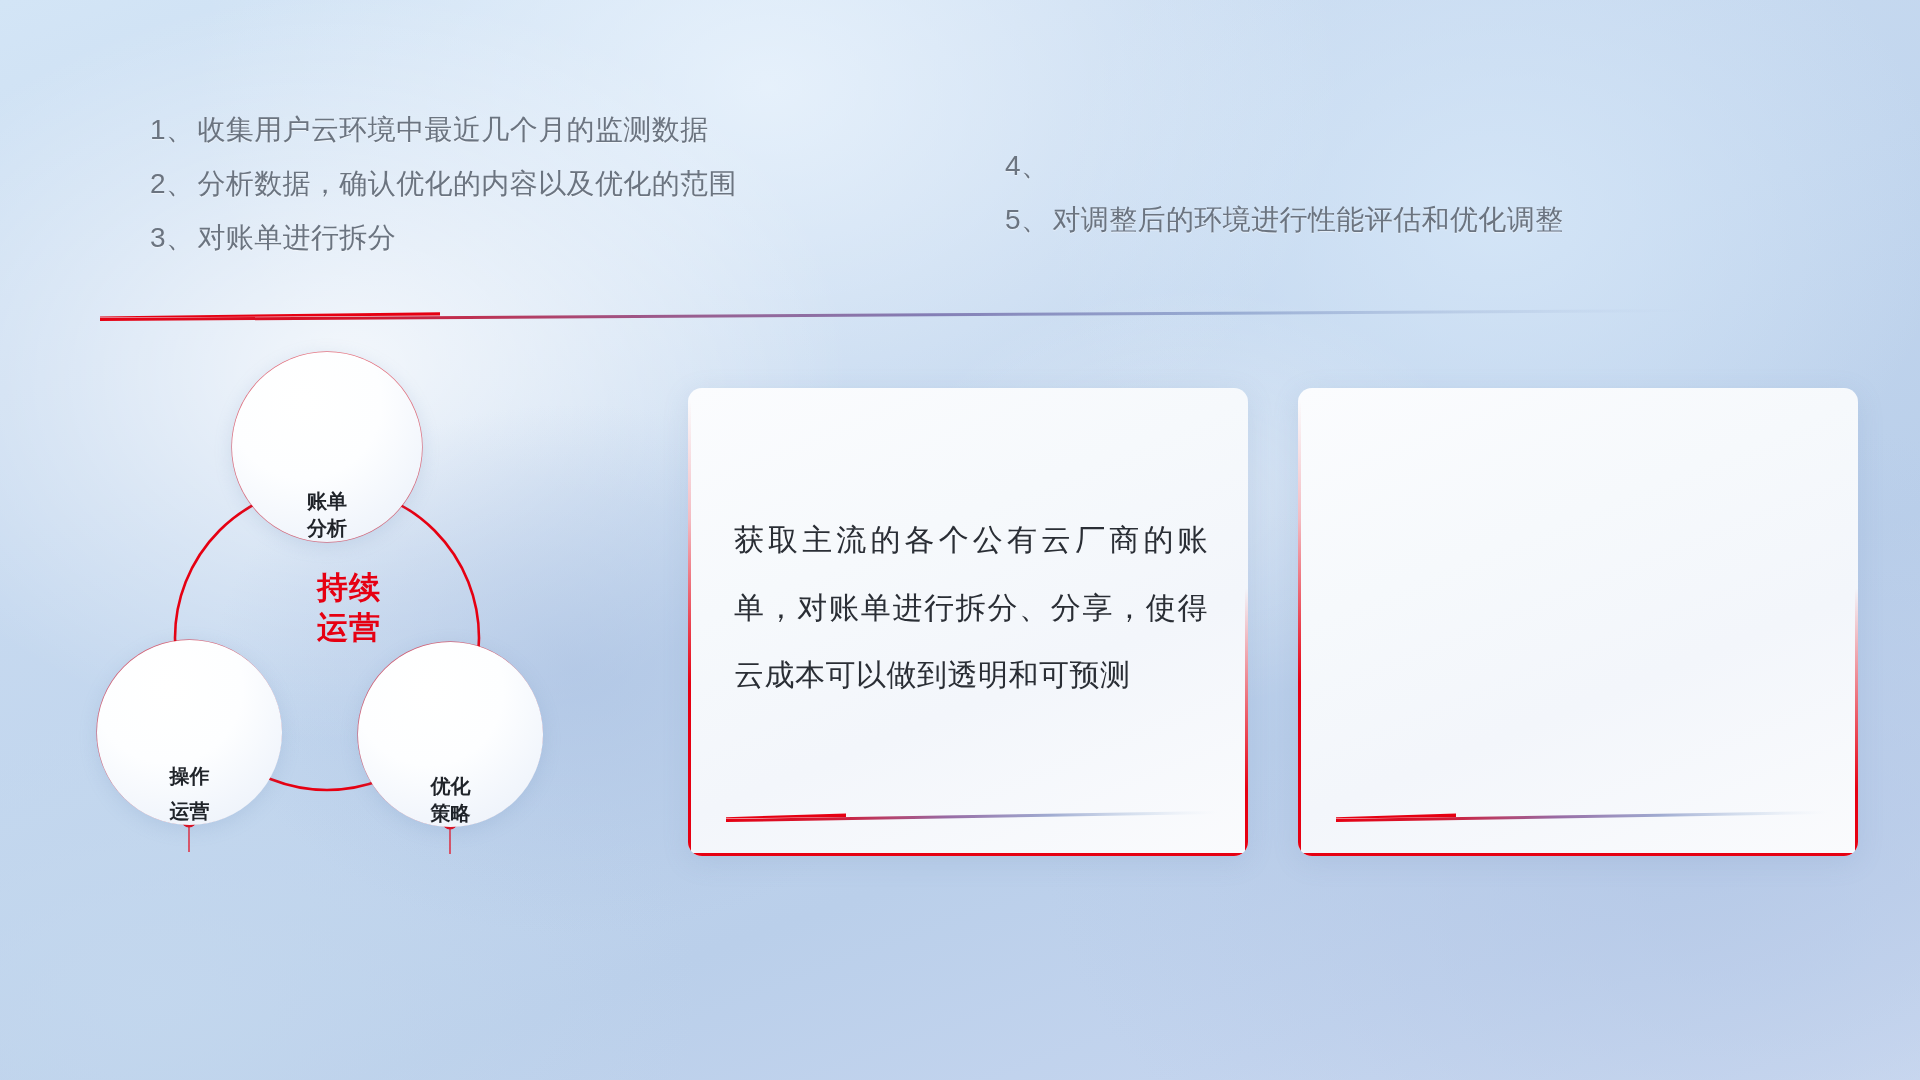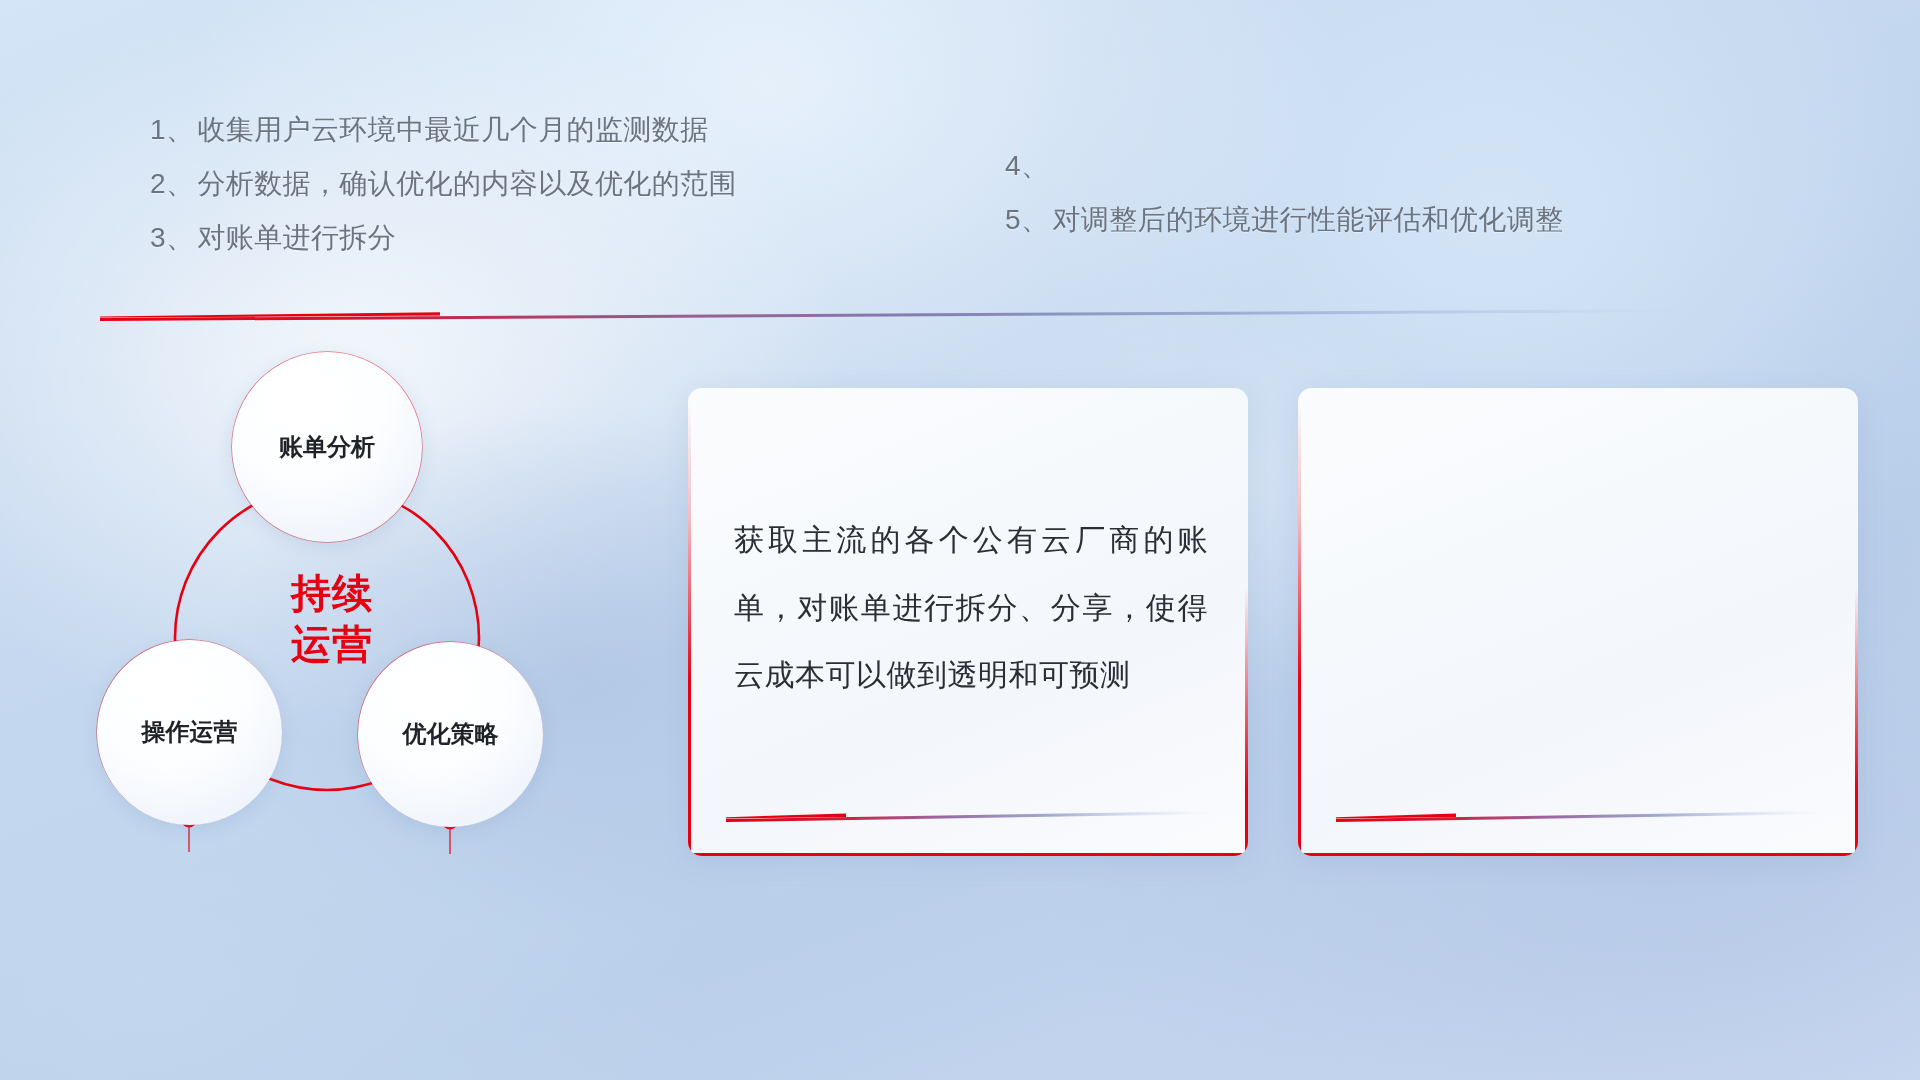--- a/index.html
+++ b/index.html
@@ -83,42 +83,42 @@
     height: 600px;
     z-index: 6;
   }
   .bubble {
     position: absolute;
     border-radius: 50%;
     background:
       radial-gradient(circle at 38% 26%, #ffffff 0%, #fdfeff 42%, #f2f6fc 72%, #e9eff8 100%);
     box-shadow: 0 4px 18px rgba(120,150,190,0.22);
     display: flex;
-    flex-direction: row;
+    flex-direction: column;
     align-items: center;
-    justify-content: center;
+    justify-content: flex-end;
     color: #1f2329;
     font-weight: bold;
-    font-size: 24px;
+    font-size: 20px;
     line-height: 1.34;
     text-align: center;
   }
   .bubble-top    { left: 142px; top: 2px;   width: 190px; height: 190px; }
-  .bubble-left   { left: 7px;   top: 290px; width: 185px; height: 185px; }
+  .bubble-left   { left: 7px;   top: 290px; width: 185px; height: 185px; gap: 8px; }
   .bubble-right  { left: 268px; top: 292px; width: 185px; height: 185px; }
 
   .center-label {
     position: absolute;
-    left: 152px;
+    left: 169px;
     top: 218px;
     width: 180px;
     text-align: center;
     color: #e60012;
     font-weight: bold;
-    font-size: 40px;
+    font-size: 31px;
     line-height: 1.28;
     z-index: 4;
     letter-spacing: 1px;
   }
 
   
   .card {
     position: absolute;
     top: 388px;
     width: 560px;

